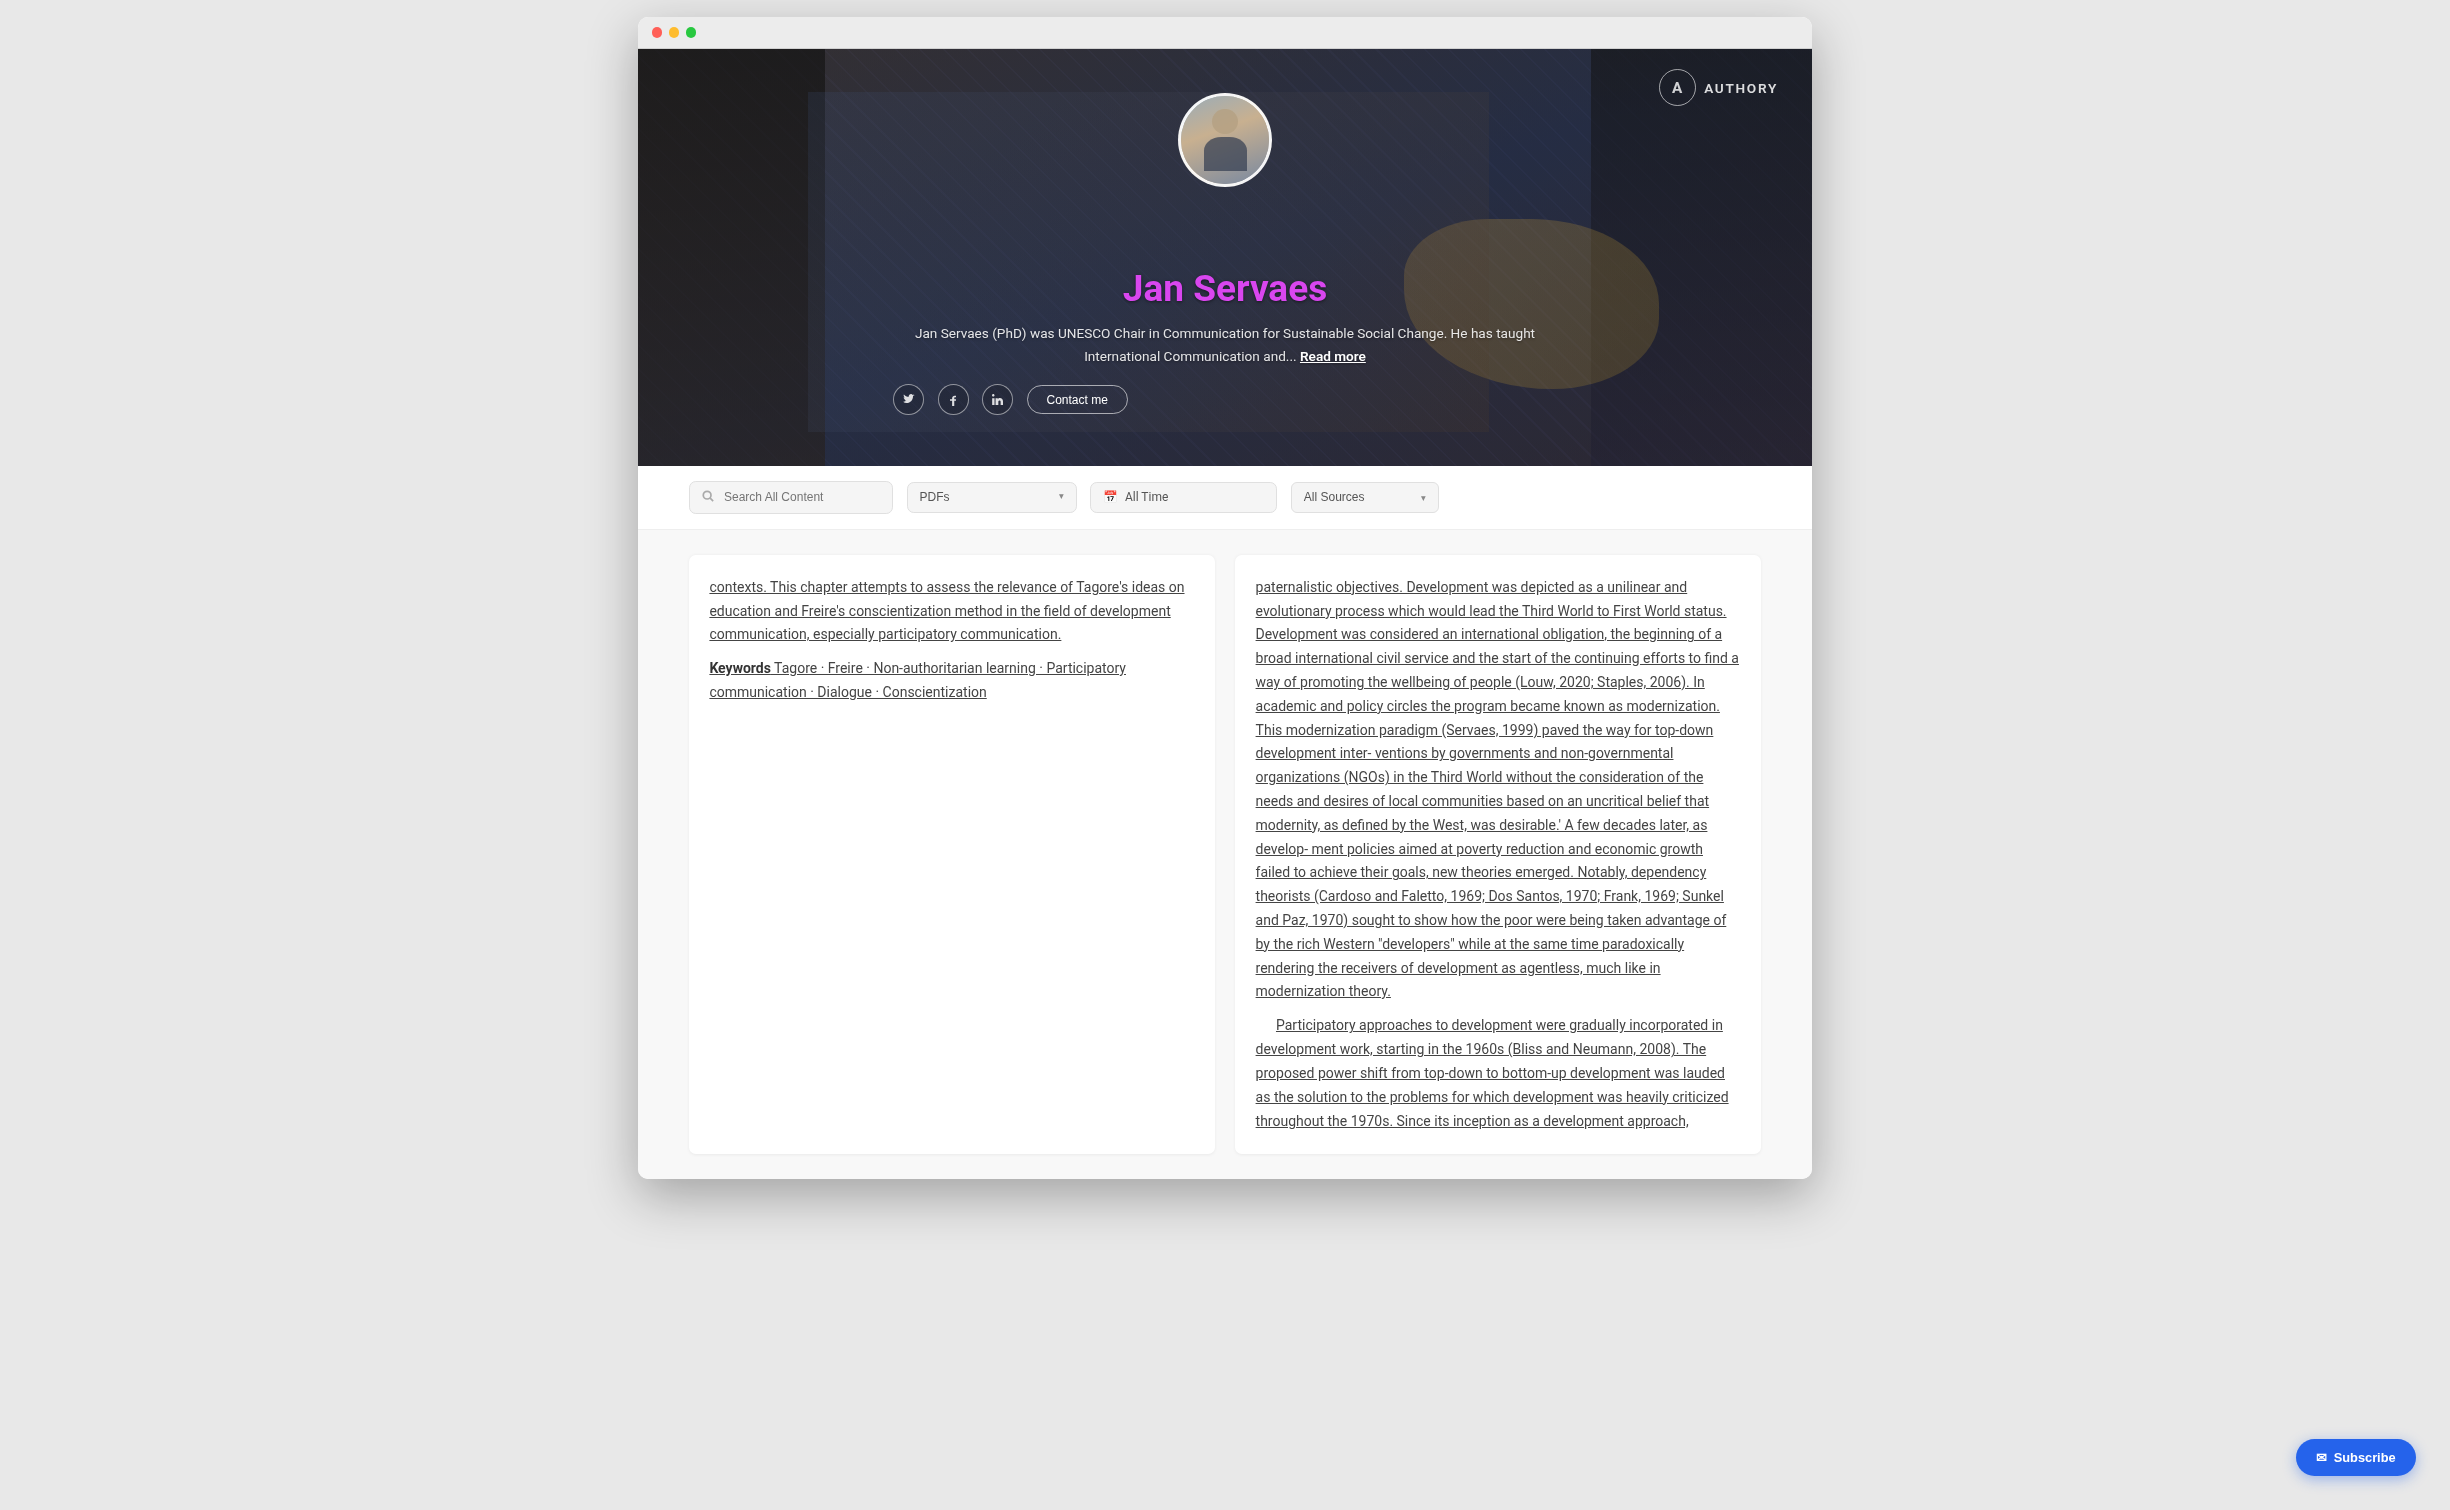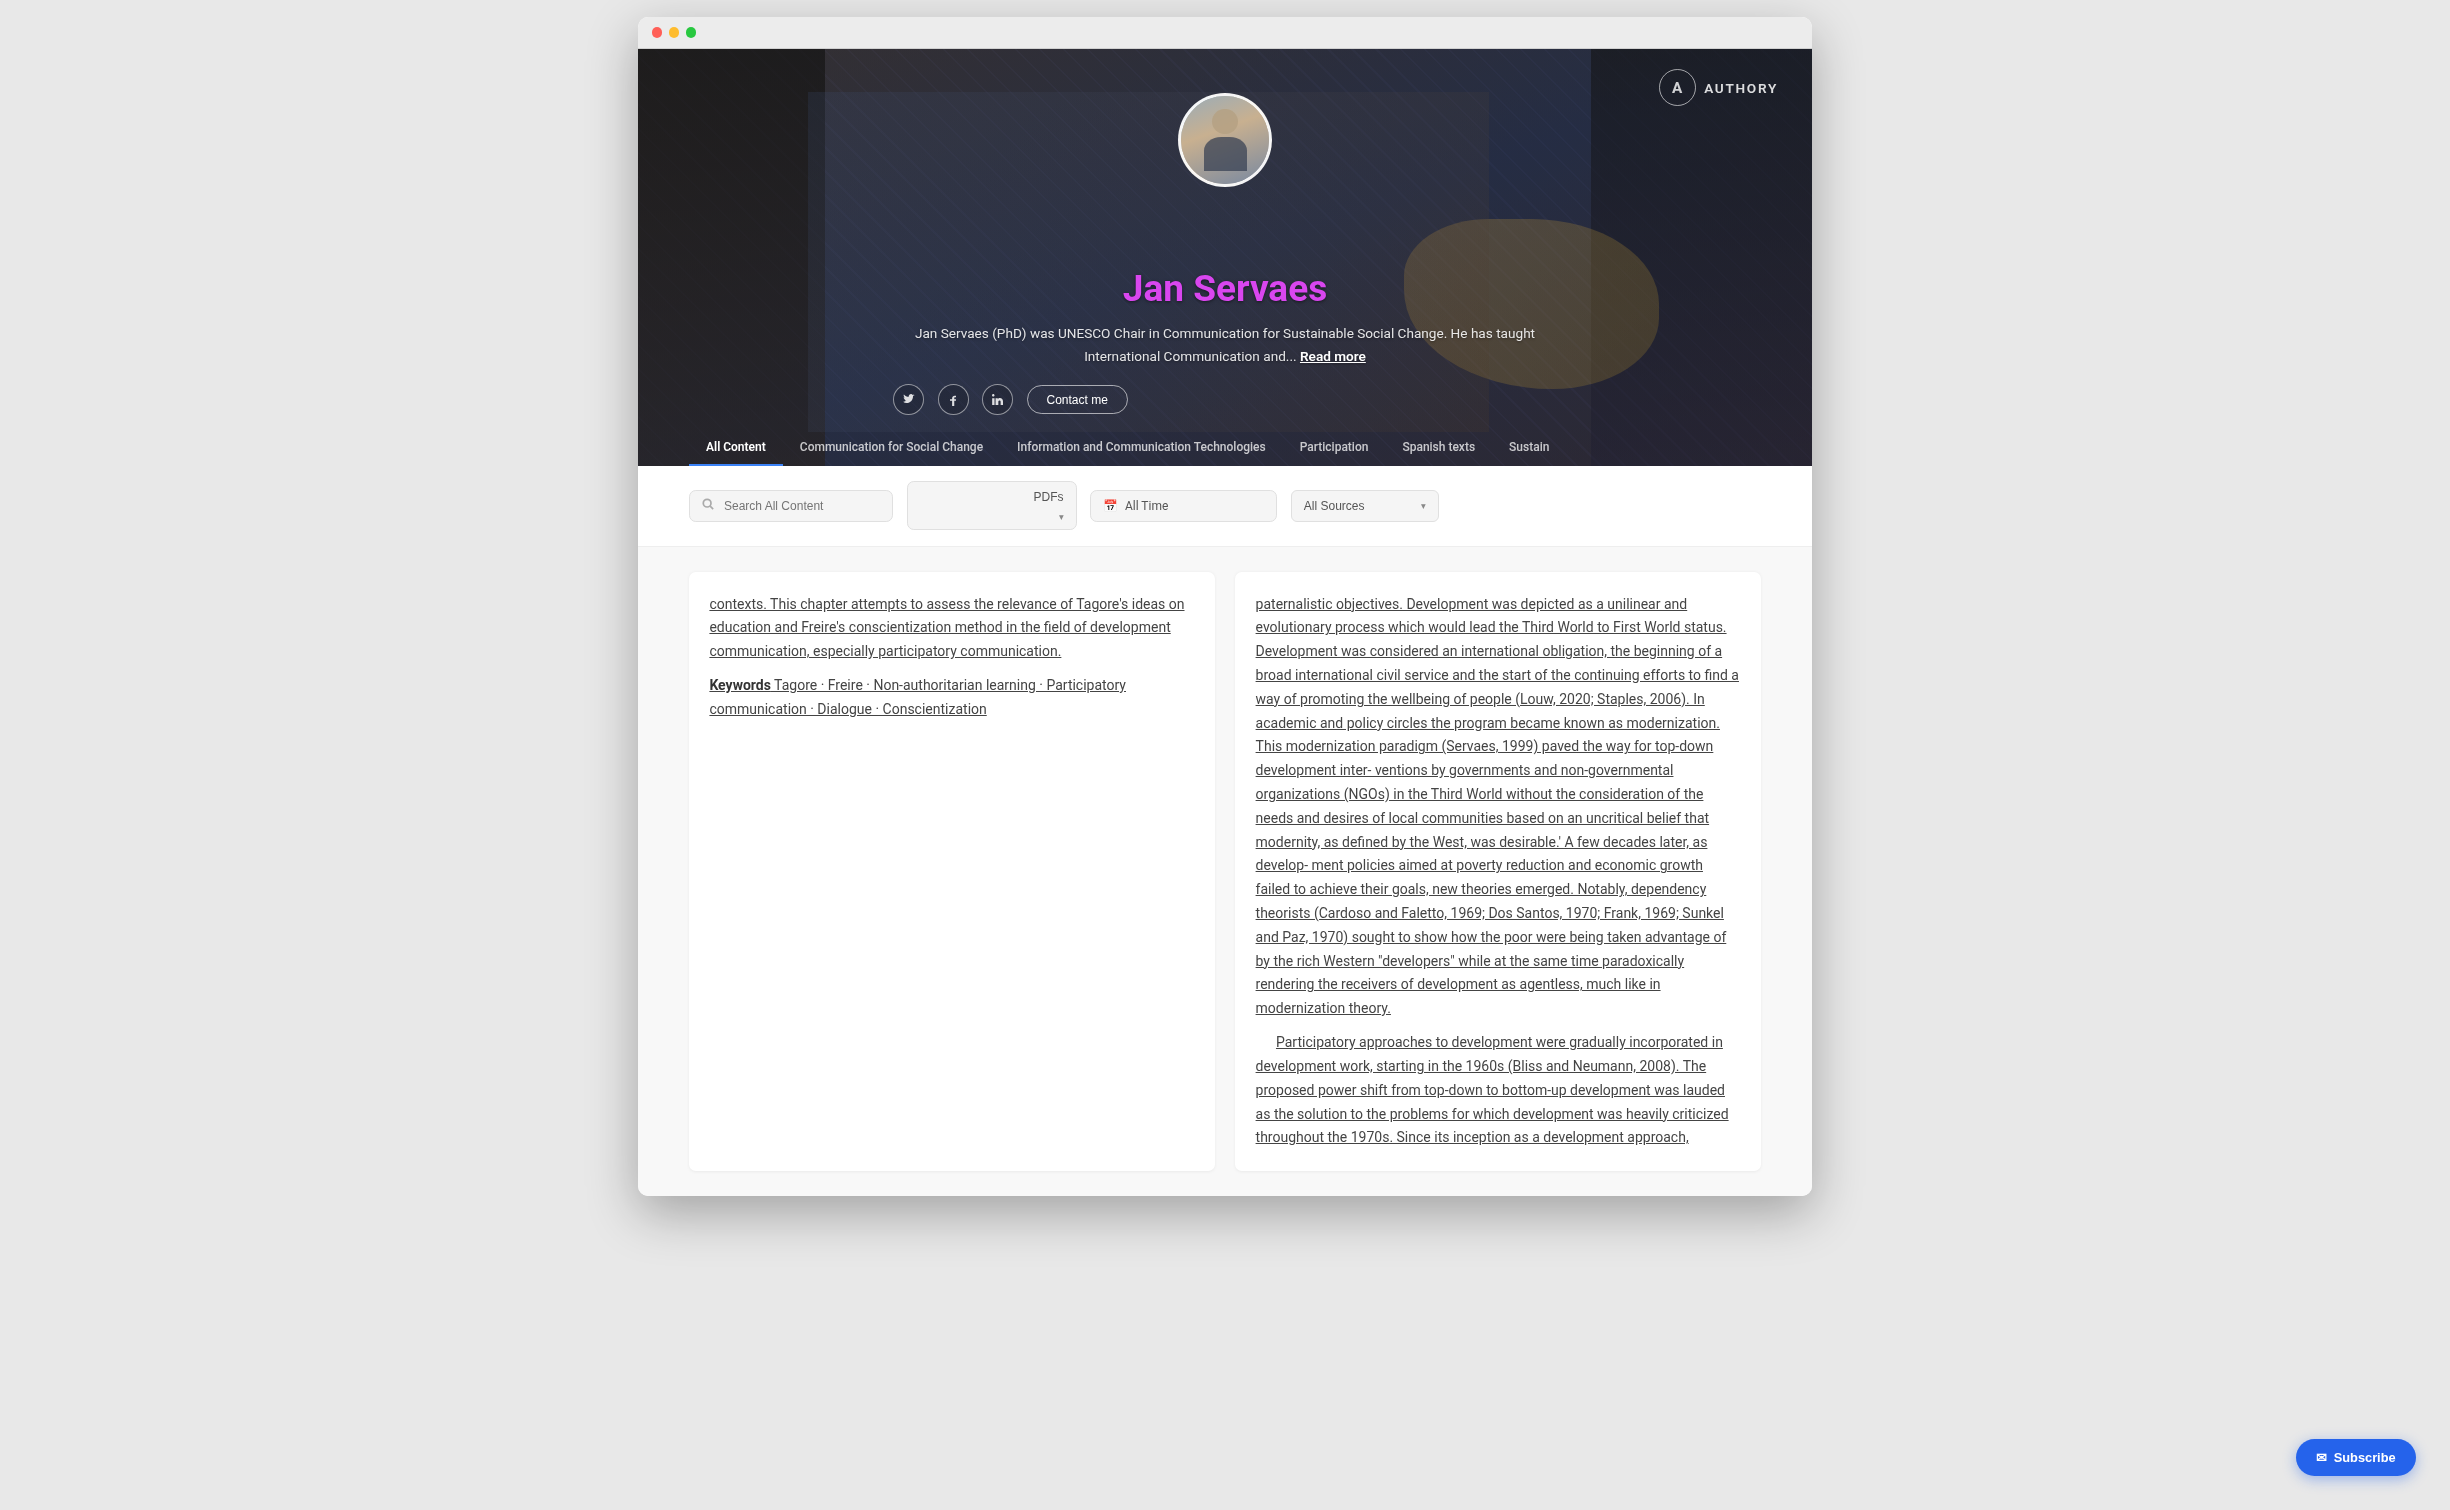--- a/index.html
+++ b/index.html
@@ -258,32 +258,31 @@
     .search-input {
       border: none;
       background: transparent;
       font-size: 12px;
       color: #999;
       outline: none;
       width: 100%;
     }
     .dropdown-btn {
       display: flex;
-      align-items: flex-end;
+      align-items: flex-start;
       gap: 6.8px;
       background: #f5f5f5;
       border: 0.9px solid #e0e0e0;
       border-radius: 6.8px;
       padding: 7.7px 12px;
       font-size: 12px;
       color: #555;
       cursor: pointer;
       width: 170px;
       justify-content: space-between;
-      flex-direction: column;
     }
     .dropdown-btn-date {
       display: flex;
       align-items: center;
       gap: 6.8px;
       background: #f5f5f5;
       border: 0.9px solid #e0e0e0;
       border-radius: 6.8px;
       padding: 7.7px 12px;
       font-size: 12px;
@@ -422,28 +421,20 @@
         </div>
         <div class="social-icon" title="LinkedIn">
           <svg width="11" height="11" viewBox="0 0 13 13" fill="currentColor">
             <path d="M0 1.5C0 .7.7 0 1.5 0S3 .7 3 1.5 2.3 3 1.5 3 0 2.3 0 1.5zm.2 3.5H3V13H.2V5zm4 0h2.7v1.1c.4-.7 1.2-1.3 2.4-1.3C11.6 4.8 13 6.2 13 9v4h-2.8V9.3c0-1-.4-1.7-1.3-1.7-.7 0-1.1.5-1.3 1-.1.2-.1.4-.1.6V13H4.2V5z"></path>
           </svg>
         </div>
         <button class="contact-btn">Contact me</button>
       </div>
     </div>
 
-    <div class="tabs-bar">
-      <div class="tab-item active">All Content</div>
-      <div class="tab-item">Communication for Social Change</div>
-      <div class="tab-item">Information and Communication Technologies</div>
-      <div class="tab-item">Participation</div>
-      <div class="tab-item">Spanish texts</div>
-      <div class="tab-item">Sustain</div>
-    </div>
   </div>
 
   <div class="content-area">
 
     <div class="toolbar">
       <div class="search-box">
         <span class="search-icon-svg">
           <svg width="12" height="12" viewBox="0 0 14 14" fill="none" stroke="#aaa" stroke-width="2">
             <circle cx="6" cy="6" r="4.5"></circle>
             <line x1="9.5" y1="9.5" x2="13" y2="13"></line>

